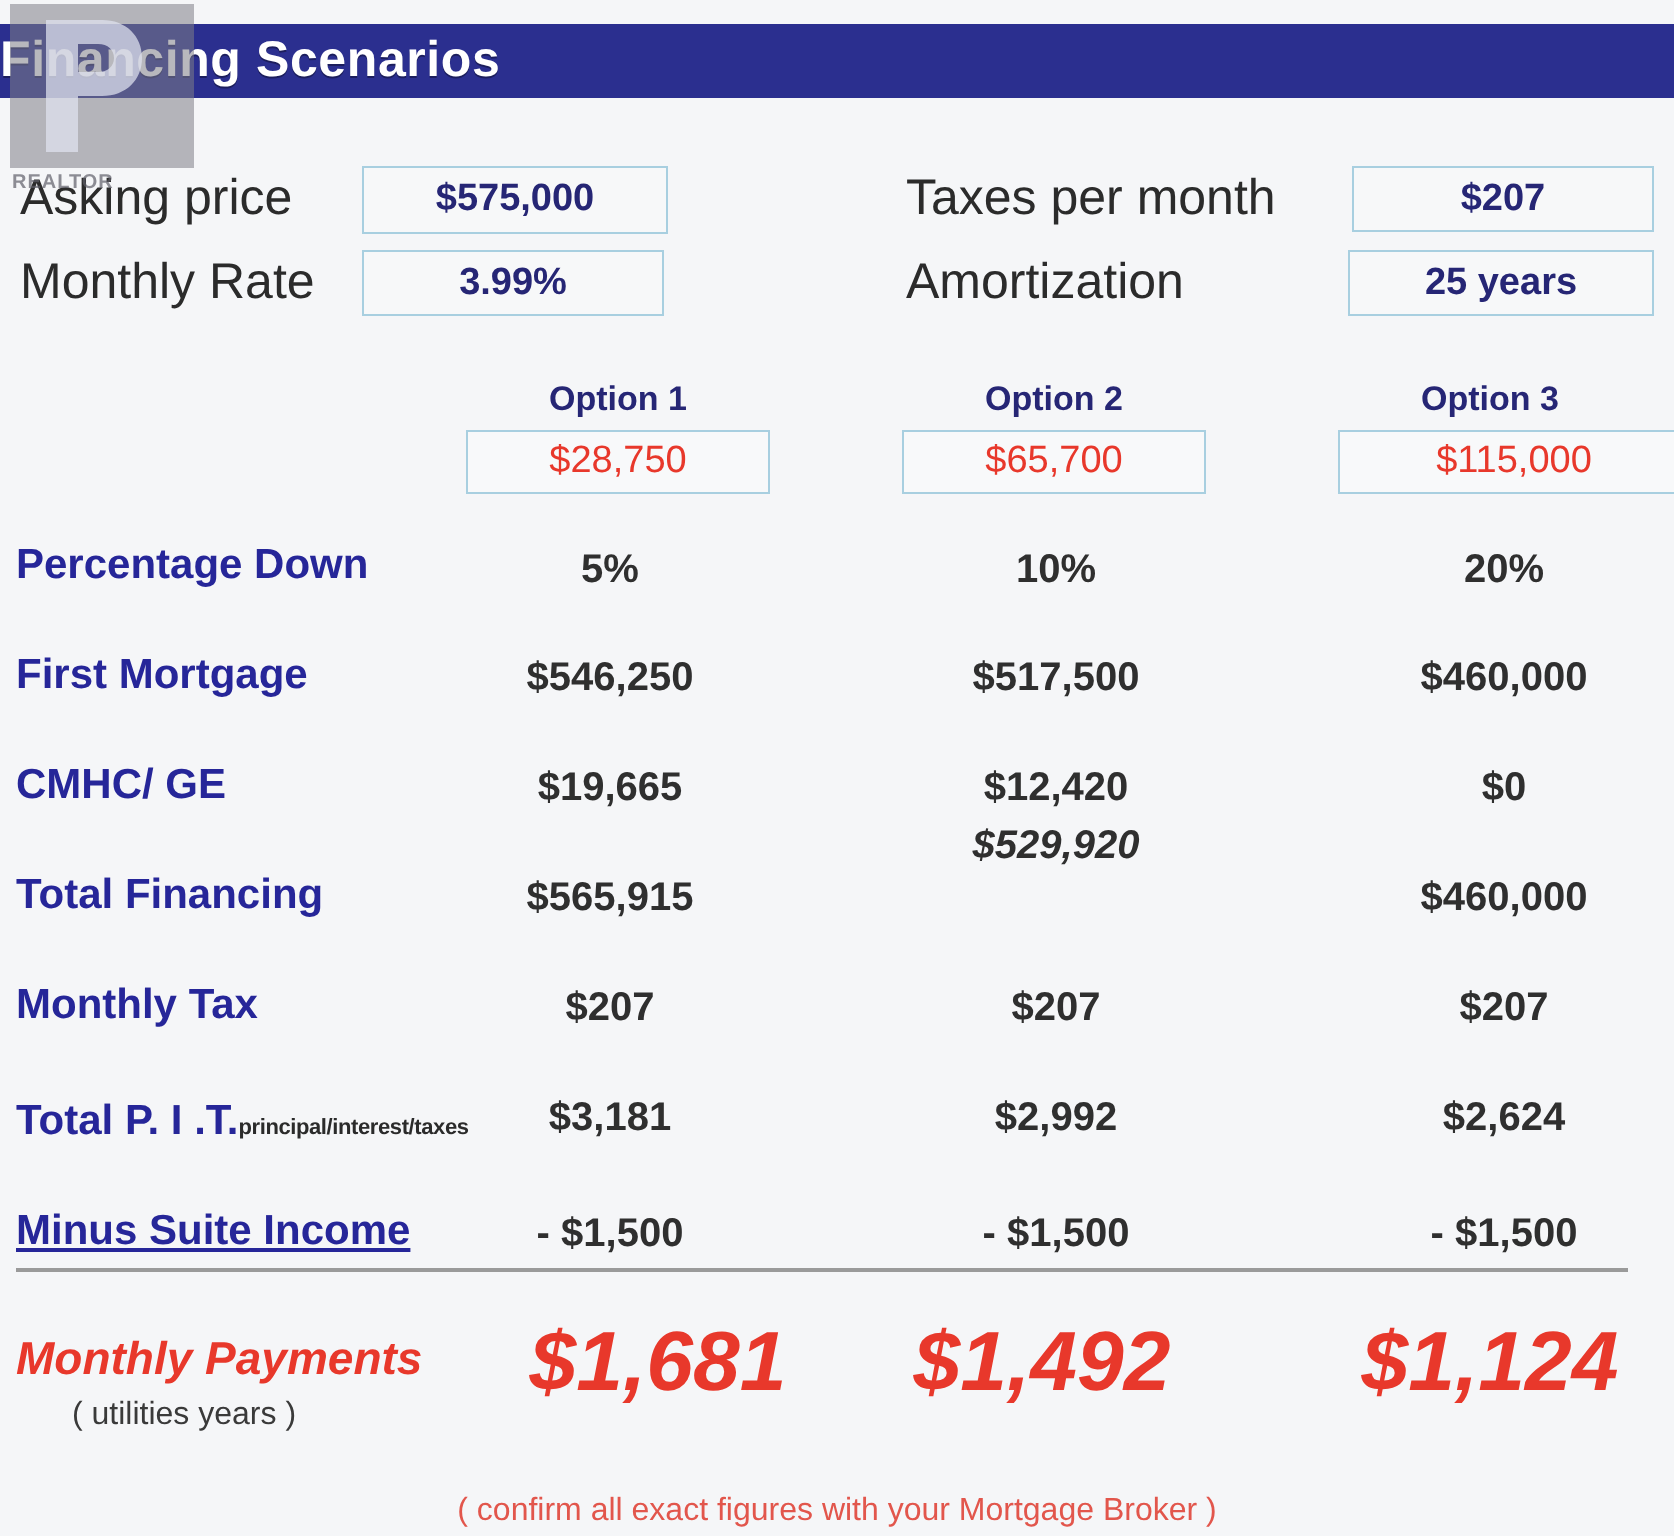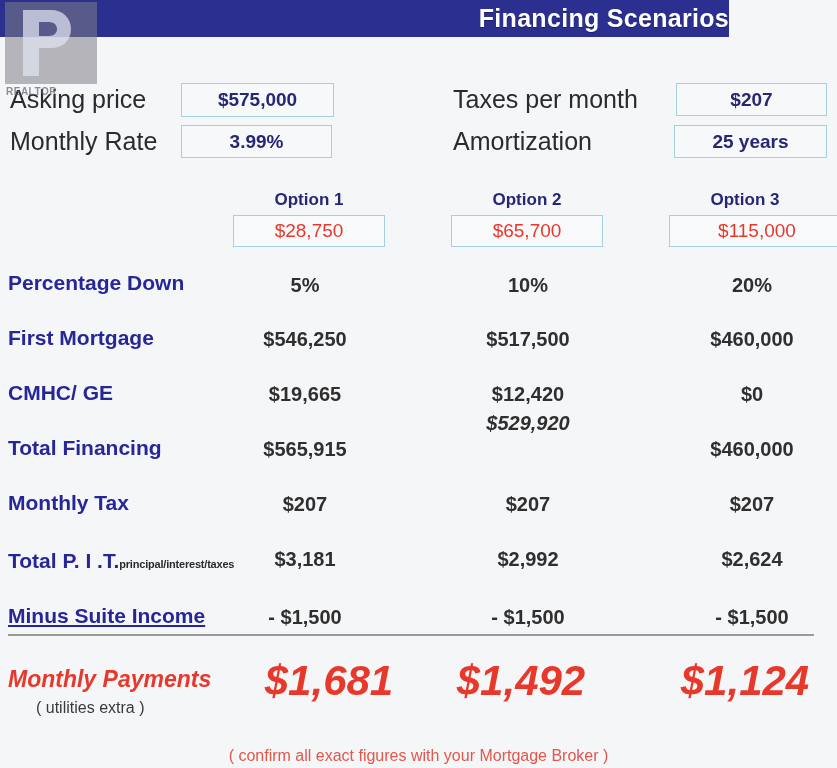--- a/index.html
+++ b/index.html
@@ -19,27 +19,27 @@
     position: relative;
     width: 837px;
     height: 768px;
     background: #f5f6f8;
   }
 
   
   #title-bar {
     position: absolute;
     left: 0;
-    top: 0;
-    width: 729px;
+    top: 12px;
+    width: 837px;
     height: 37px;
     background: #2b2f8f;
     display: flex;
     align-items: center;
-    justify-content: flex-end;
+    justify-content: flex-start;
   }
   #title-text {
     color: #ffffff;
     font-size: 25px;
     font-weight: bold;
     letter-spacing: 0.3px;
     line-height: 1;
     text-shadow: 0 1px 0 rgba(0,0,0,0.35);
   }
 
@@ -318,20 +318,20 @@
   <div class="cell c3" style="top:548px;">$2,624</div>
 
   <div class="row-label" style="top:605px;text-decoration:underline;">Minus Suite Income</div>
   <div class="cell c1" style="top:606px;">- $1,500</div>
   <div class="cell c2" style="top:606px;">- $1,500</div>
   <div class="cell c3" style="top:606px;">- $1,500</div>
 
   <div id="divider"></div>
 
   <div id="mp-label">Monthly Payments</div>
-  <div id="mp-note">( utilities extra )</div>
+  <div id="mp-note">( utilities years )</div>
   <div class="mp-amount" id="mp1">$1,681</div>
   <div class="mp-amount" id="mp2">$1,492</div>
   <div class="mp-amount" id="mp3">$1,124</div>
 
   <div id="footer-note">( confirm all exact figures with your Mortgage Broker )</div>
 
 </div>
 
 </body></html>

